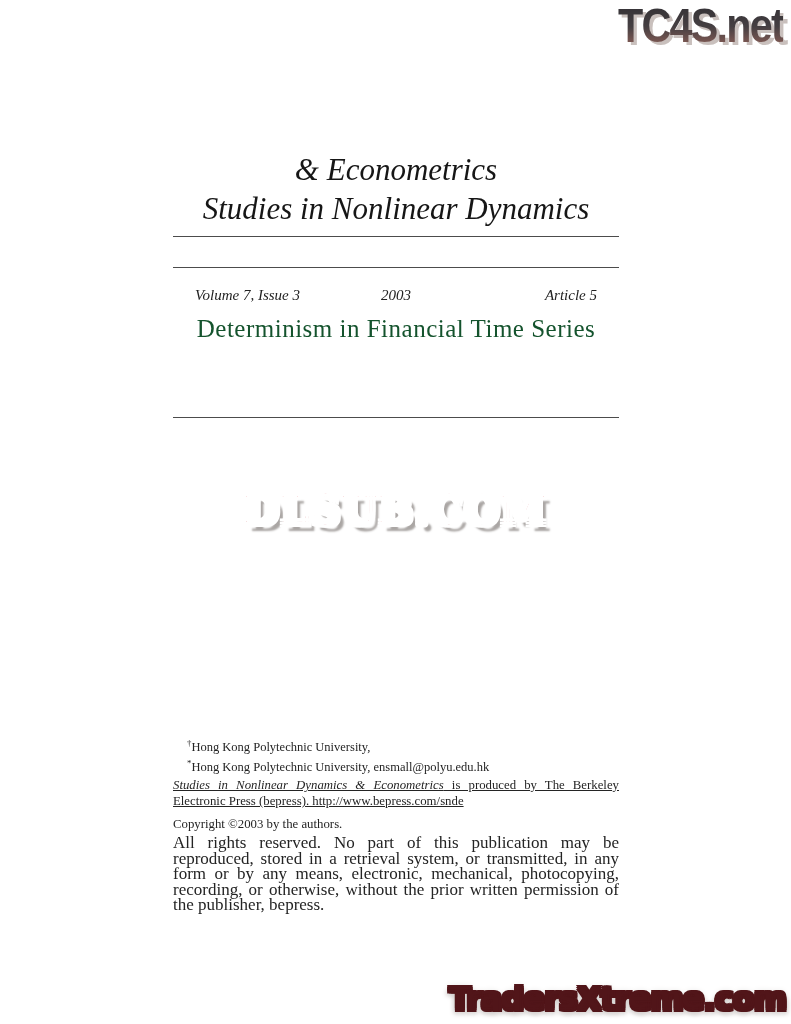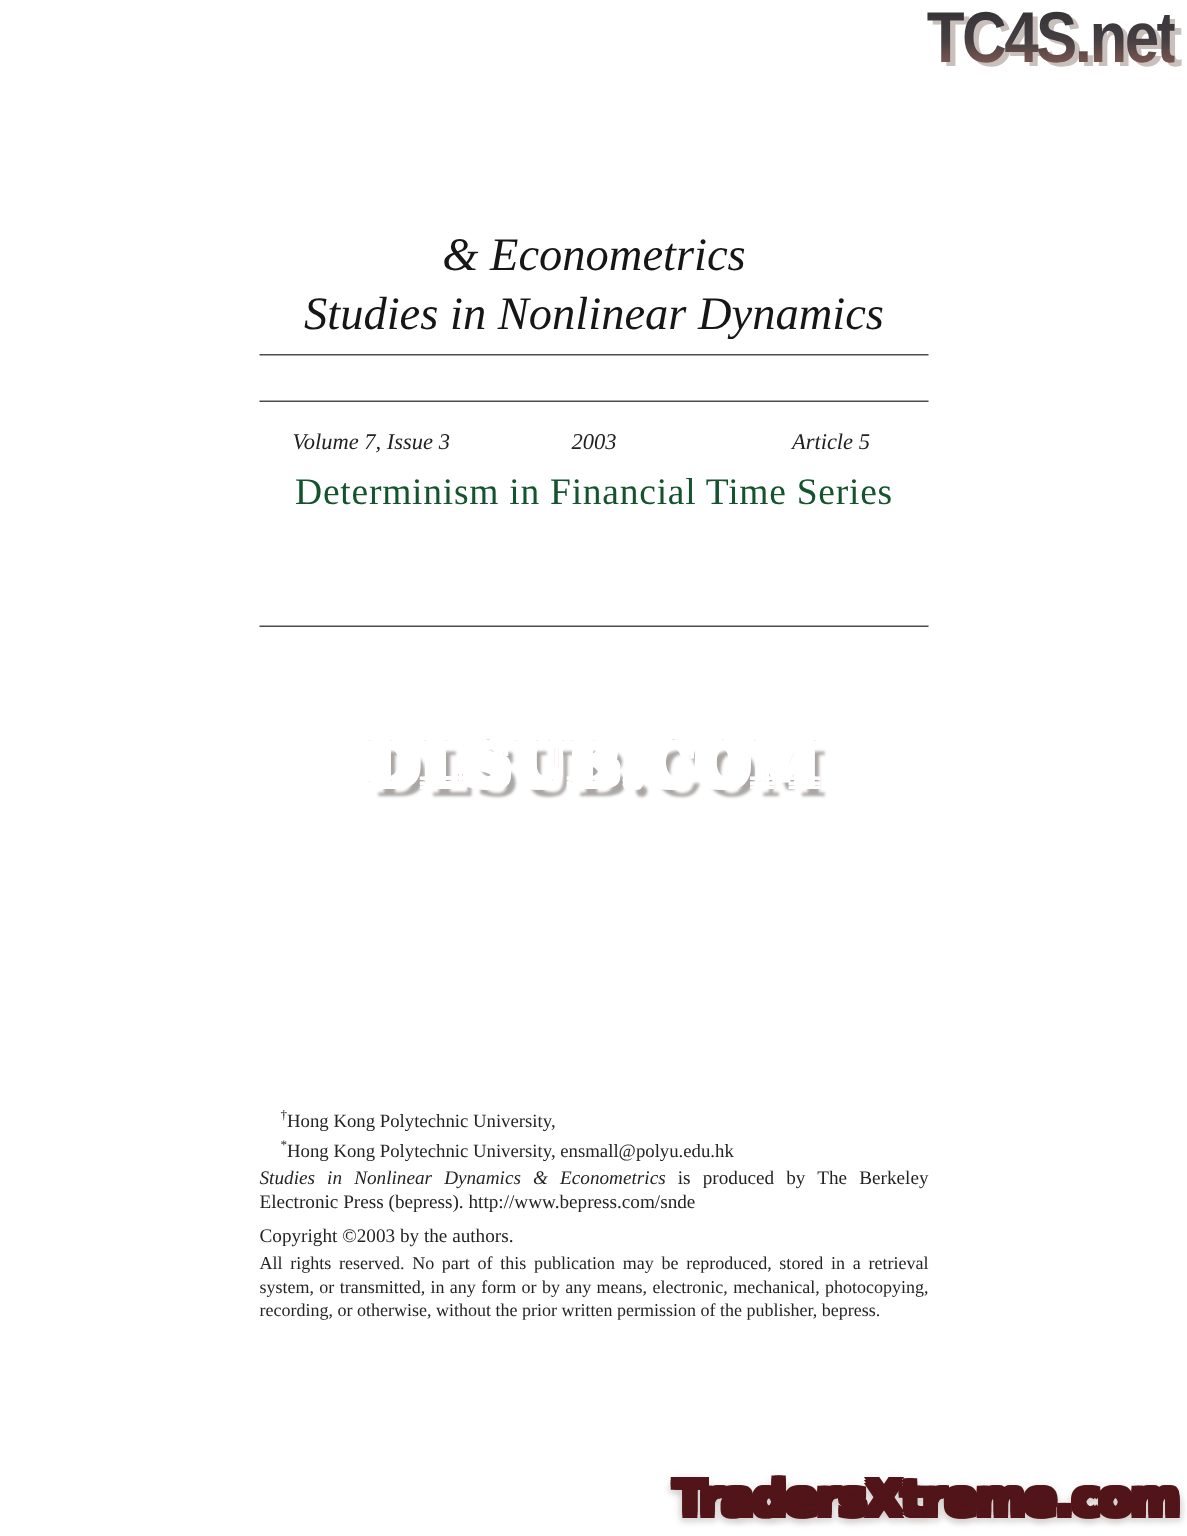--- a/index.html
+++ b/index.html
@@ -39,21 +39,21 @@
     color:#161616;
   }
   .rule { border-top:1px solid #4c4c4c; height:0; }
   .rule1 { top:236px; }
   .rule2 { top:267px; }
   .rule3 { top:417px; }
 
   .volume-row { top:243px; font-style:italic; font-size:15px; color:#222;margin-top:44px; }
   .volume-row .vcenter { display:block; text-align:center; }
   .volume-row .vleft  { position:absolute; left:22px; top:0; }
-  .volume-row .vright { position:absolute; right:39px; top:0; }
+  .volume-row .vright { position:absolute; right:22px; top:0; }
 
   .article-title {
     top:315px; text-align:center;
     font-weight:normal; font-size:25px; letter-spacing:0.5px;
     color:#14532d;
   }
 
   .authors { top:363px; text-align:center; font-size:19px; color:#1a1a1a; }
   .author { white-space:nowrap; }
   .a1 { margin-right:46px; }
@@ -75,23 +75,23 @@
       -3px  0   0 #ffffff, 3px  0   0 #ffffff,
       -3px  3px 0 #ffffff, 0  3px 0 #ffffff, 3px 3px 0 #ffffff,
       6px 7px 2px #aaa6a4;
   }
 
   
   .footnotes { top:736px; font-size:12.5px; line-height:15.5px; color:#242424; }
   .footnote { text-indent:14px; }
   .footnote sup { font-size:70%; vertical-align:super; }
 
-  .production { top:777px; font-size:12.8px; line-height:16px; text-align:justify; color:#242424; }
+  .production { top:777px; font-size:12.8px; line-height:16px; text-align:justify; color:#242424;text-decoration:underline; }
   .copyright  { top:817px; font-size:12.8px; color:#242424; }
-  .rights     { top:835px; font-size:12px; line-height:15.5px; text-align:justify; color:#242424; }
+  .rights     { top:835px; font-size:17px; line-height:15.5px; text-align:justify; color:#242424; }
 
   
   .traders {
     position:absolute; right:5px; bottom:6px;
     font-family:"DejaVu Sans", sans-serif;
     font-weight:bold; font-size:32px; line-height:38px;
     letter-spacing:-1px; white-space:nowrap;margin-top:40px;
   }
   .traders-fill {
     background:linear-gradient(180deg,#d9747a 0%,#cb4a51 45%,#b62f36 100%);

